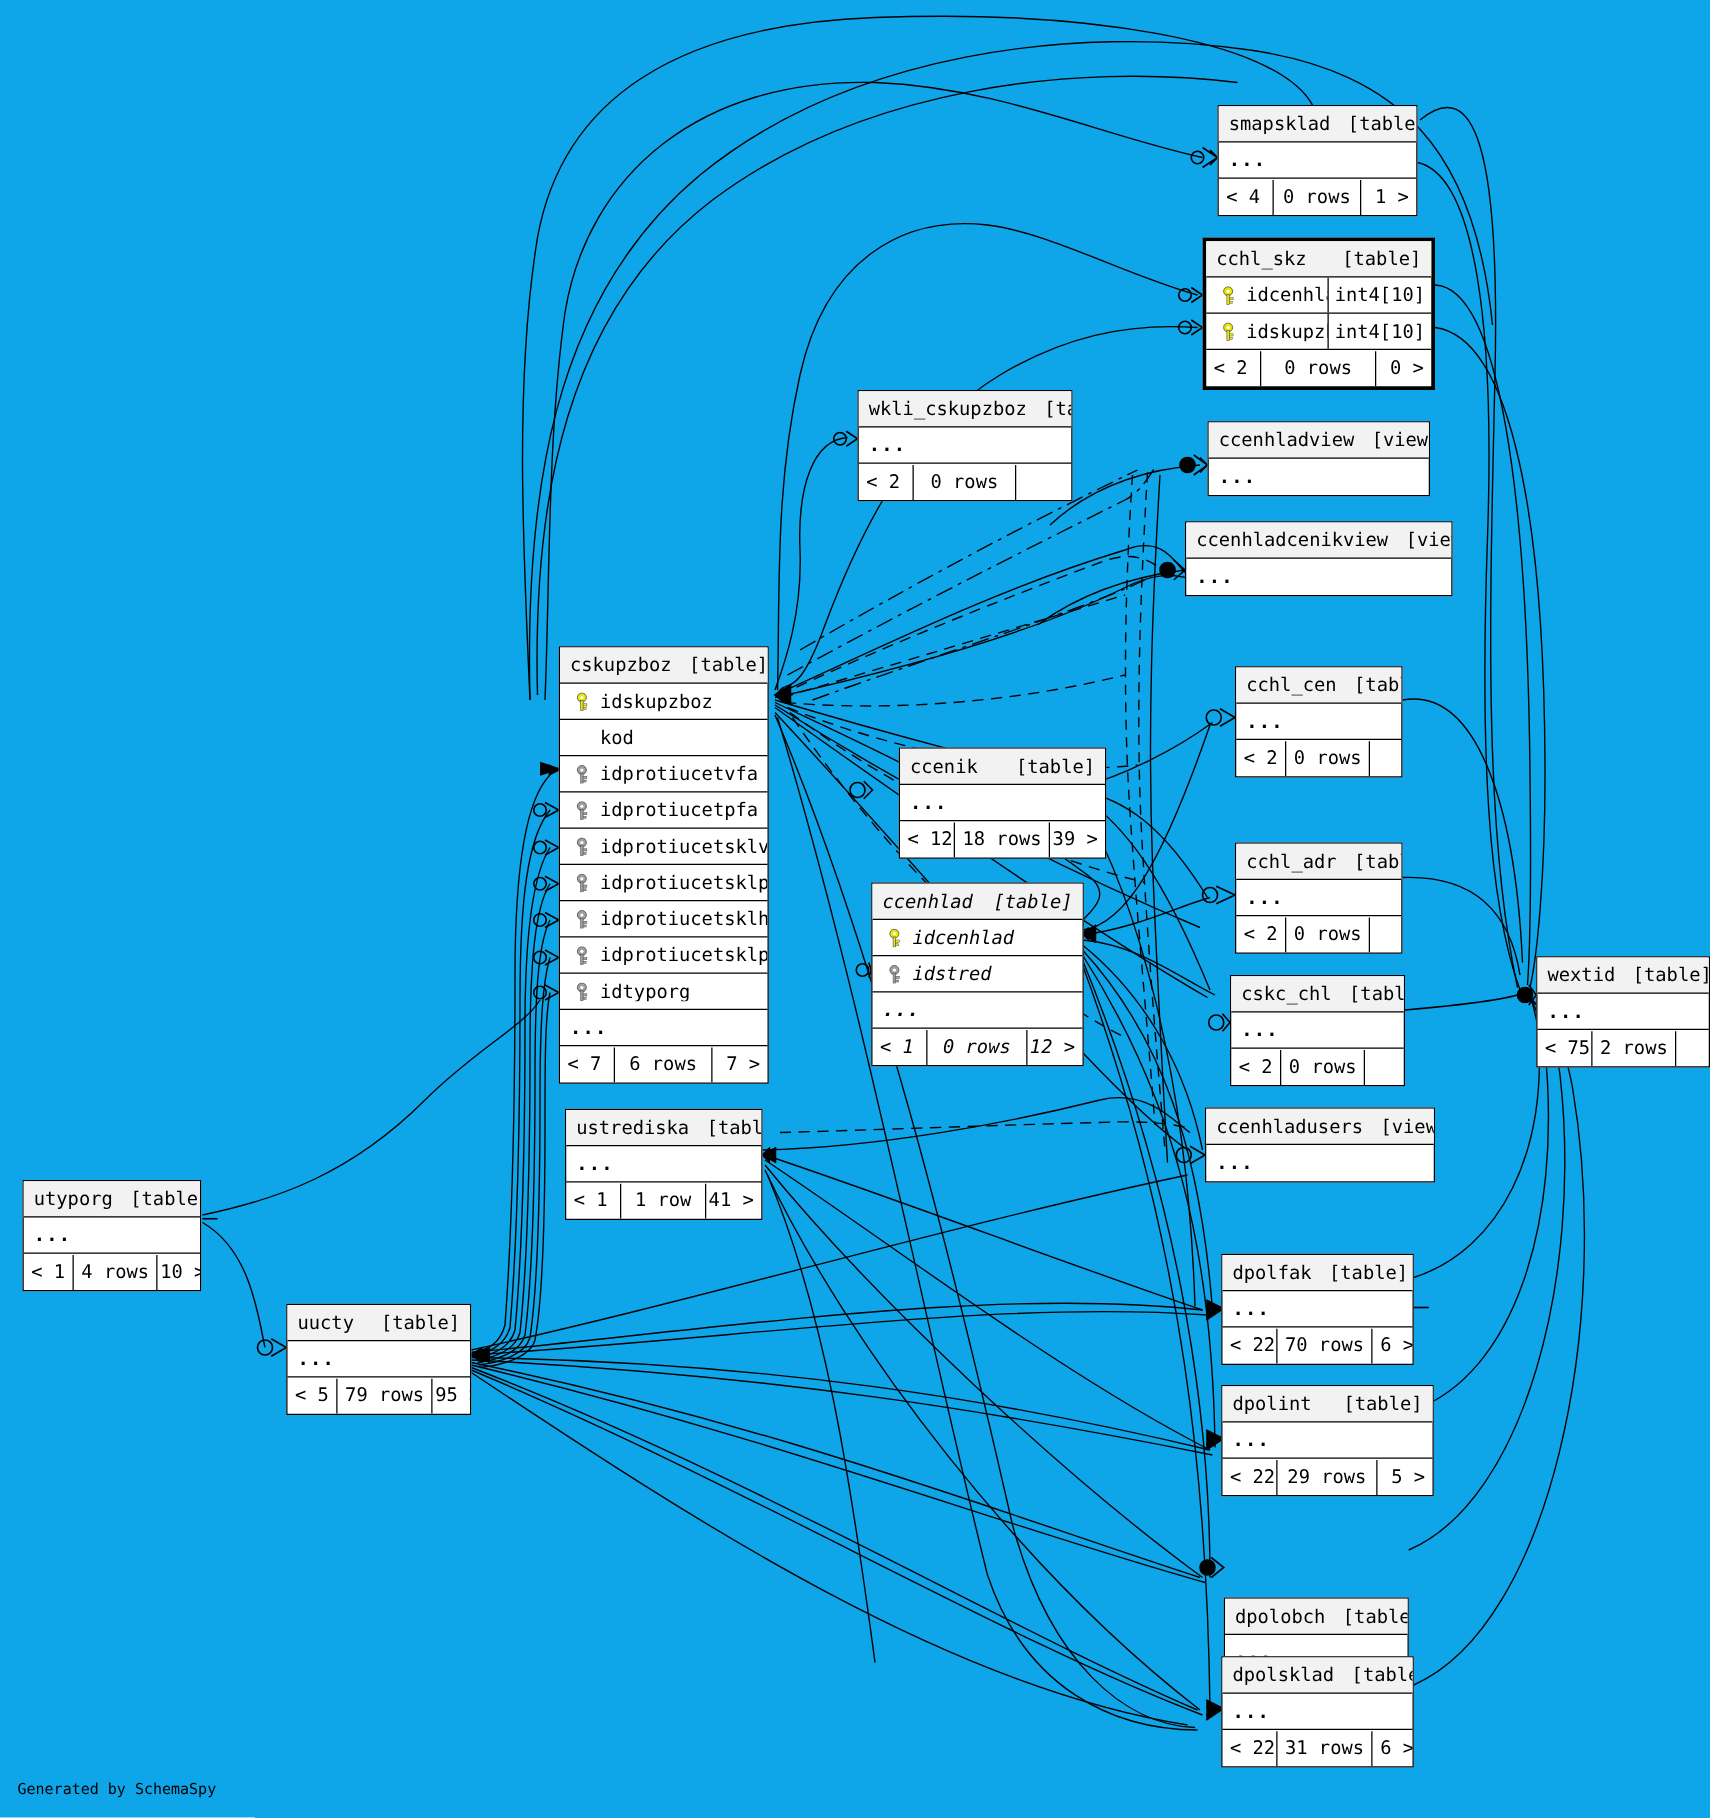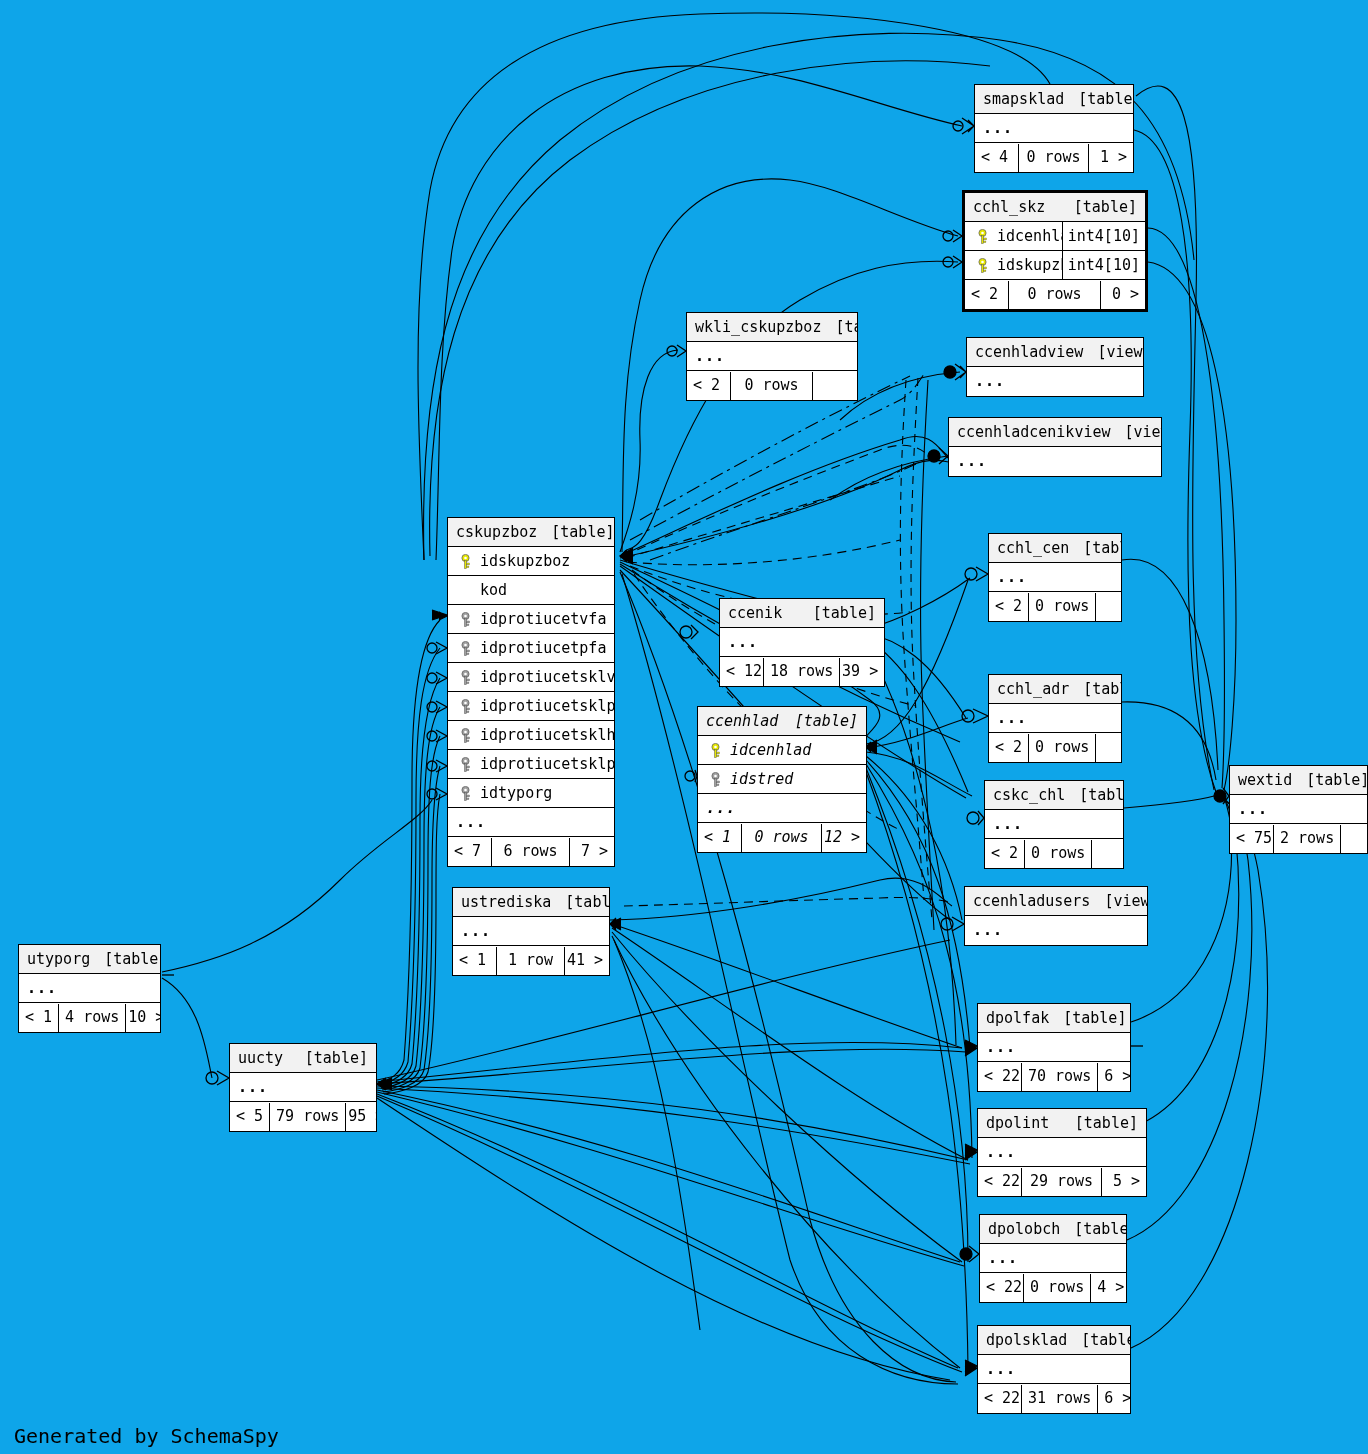--- a/index.html
+++ b/index.html
@@ -88,21 +88,21 @@
     padding: 0 6px;
   }
   .foot .fcell:last-child { border-right: none; }
   .foot .fleft { justify-content: flex-start; }
   .foot .fmid { justify-content: center; flex: 1; }
   .foot .fright { justify-content: flex-end; }
   .credit {
     position: absolute;
     left: 14px;
     top: 1424px;
-    font-size: 20px;
+    font-size: 12px;
     color: #000;
     white-space: nowrap;
   }
   svg.keyicon { display: block; }
 </style>
 </head>
 <body>
 
 <div id="canvas">
 
@@ -607,21 +607,21 @@
           <span class="tname">dpolint</span>
           <span class="ttype">[table]</span>
         </div>
         <div class="nrow dots">...</div>
         <div class="nrow foot">
           <span class="fcell fleft" style="width: 44px;">&lt; 22</span>
           <span class="fcell fmid">29 rows</span>
           <span class="fcell fright" style="width: 44px;">5 &gt;</span>
         </div>
       </div>
-      <div class="node" style="left: 979px; top: 1214px; width: 148px;">
+      <div class="node" style="left: 979px; top: 1278px; width: 148px;">
         <div class="nrow hdr">
           <span class="tname">dpolobch</span>
           <span class="ttype">[table]</span>
         </div>
         <div class="nrow dots">...</div>
         <div class="nrow foot">
           <span class="fcell fleft" style="width: 44px;">&lt; 22</span>
           <span class="fcell fmid">0 rows</span>
           <span class="fcell fright" style="width: 44px;">4 &gt;</span>
         </div>

